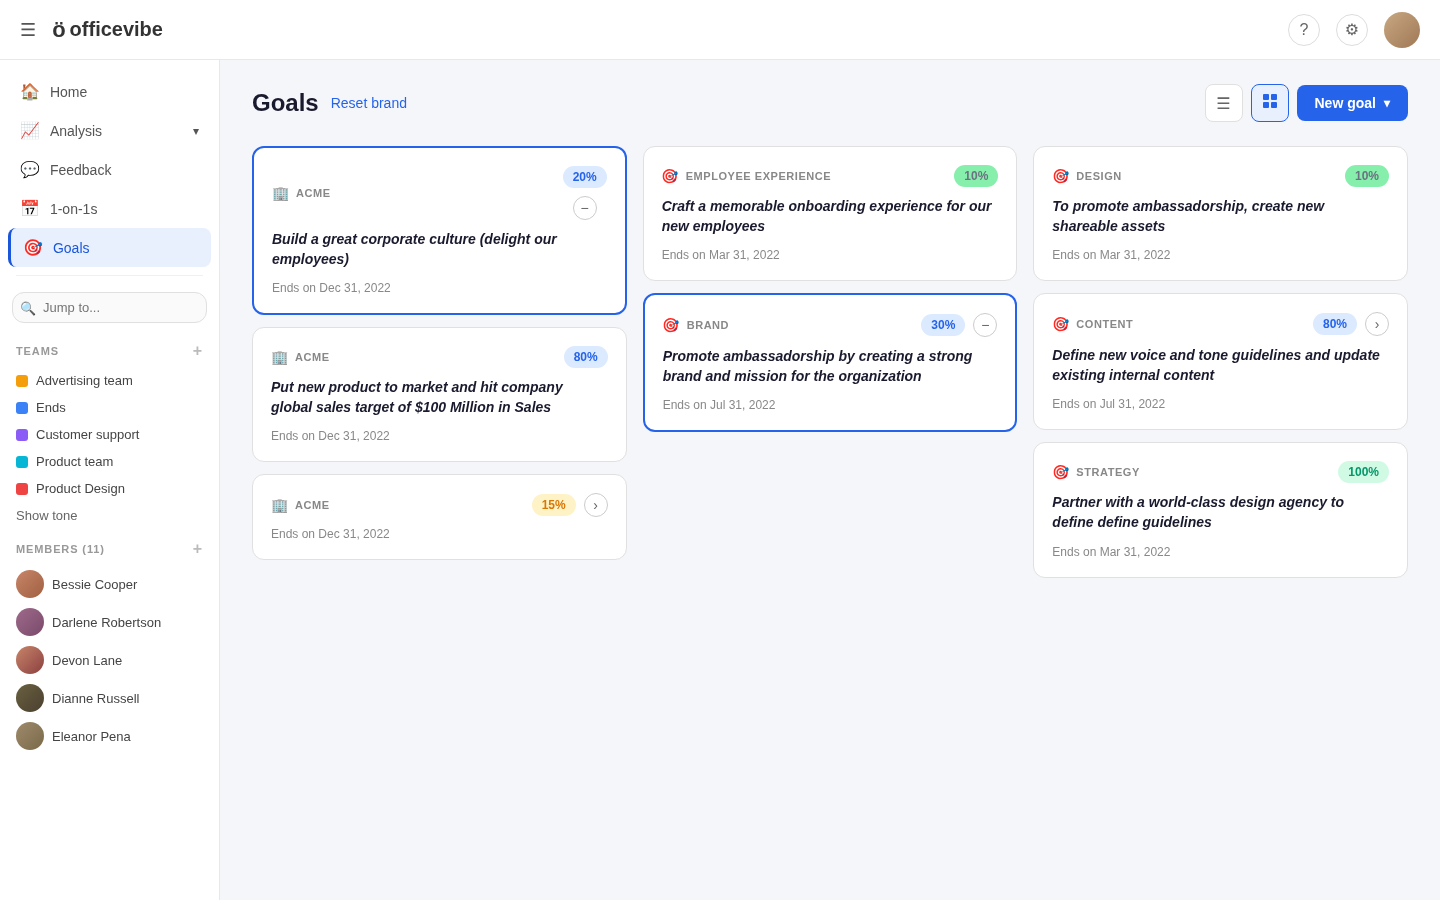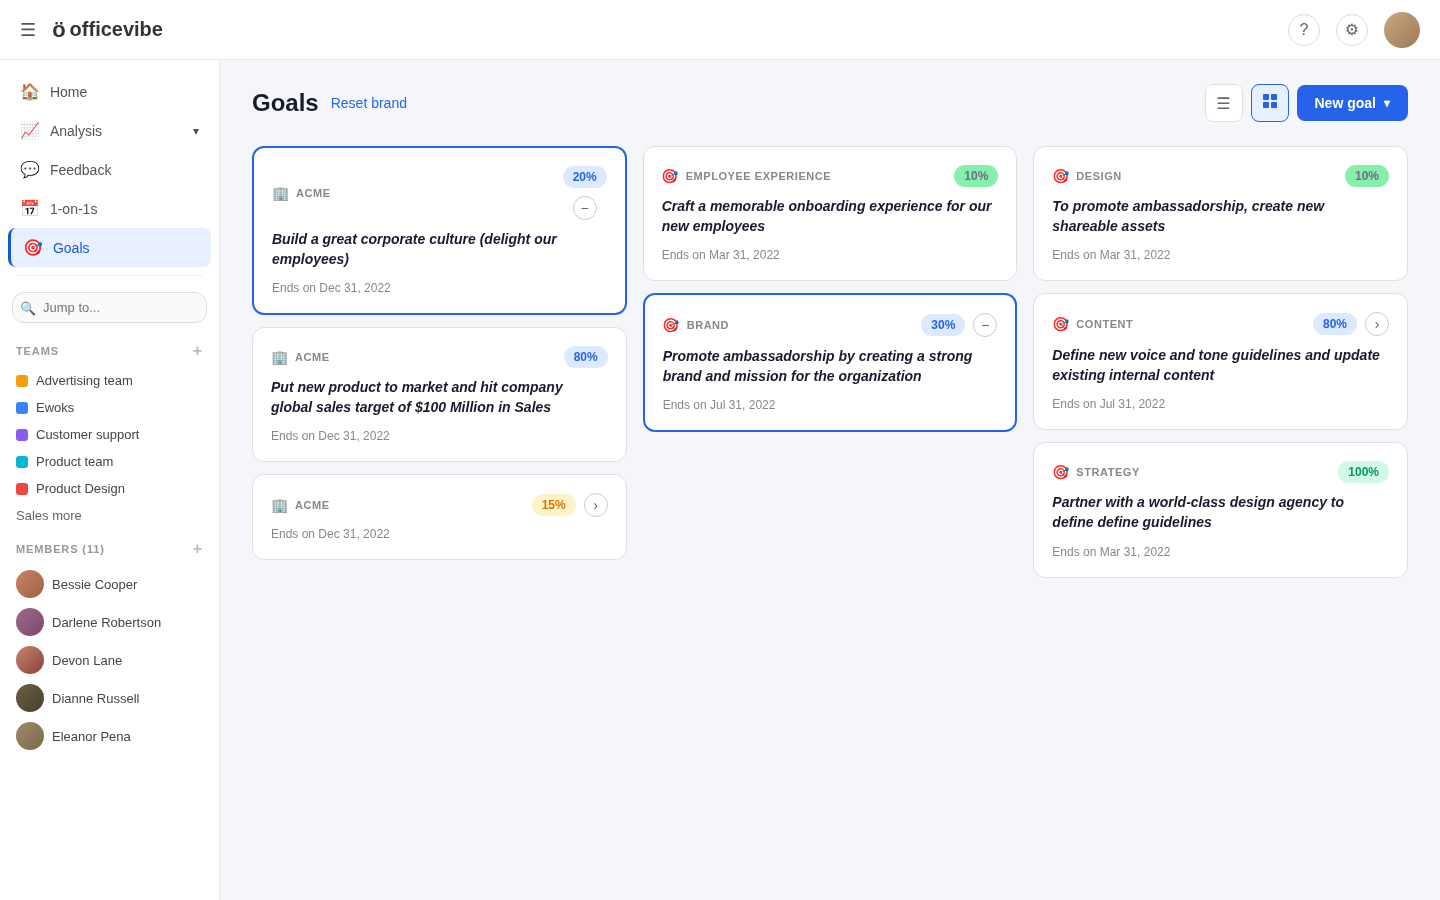--- a/index.html
+++ b/index.html
@@ -132,36 +132,36 @@
       <div class="sidebar-section-header">
         <span>TEAMS</span>
         <span class="add-btn">+</span>
       </div>
       <div class="team-item">
         <div class="team-dot" style="background:#f59e0b;"></div>
         <span>Advertising team</span>
       </div>
       <div class="team-item">
         <div class="team-dot" style="background:#3b82f6;"></div>
-        <span>Ewoks</span>
+        <span>Ends</span>
       </div>
       <div class="team-item">
         <div class="team-dot" style="background:#8b5cf6;"></div>
         <span>Customer support</span>
       </div>
       <div class="team-item">
         <div class="team-dot" style="background:#06b6d4;"></div>
         <span>Product team</span>
       </div>
       <div class="team-item">
         <div class="team-dot" style="background:#ef4444;"></div>
         <span>Product Design</span>
       </div>
       <div class="show-more">
-        <span>Sales more</span>
+        <span>Show tone</span>
       </div>
     </div>
 
     <div class="members-section">
       <div class="sidebar-section-header">
         <span>MEMBERS (<span>11</span>)</span>
         <span class="add-btn">+</span>
       </div>
       <div class="member-item">
         <div class="member-avatar">

